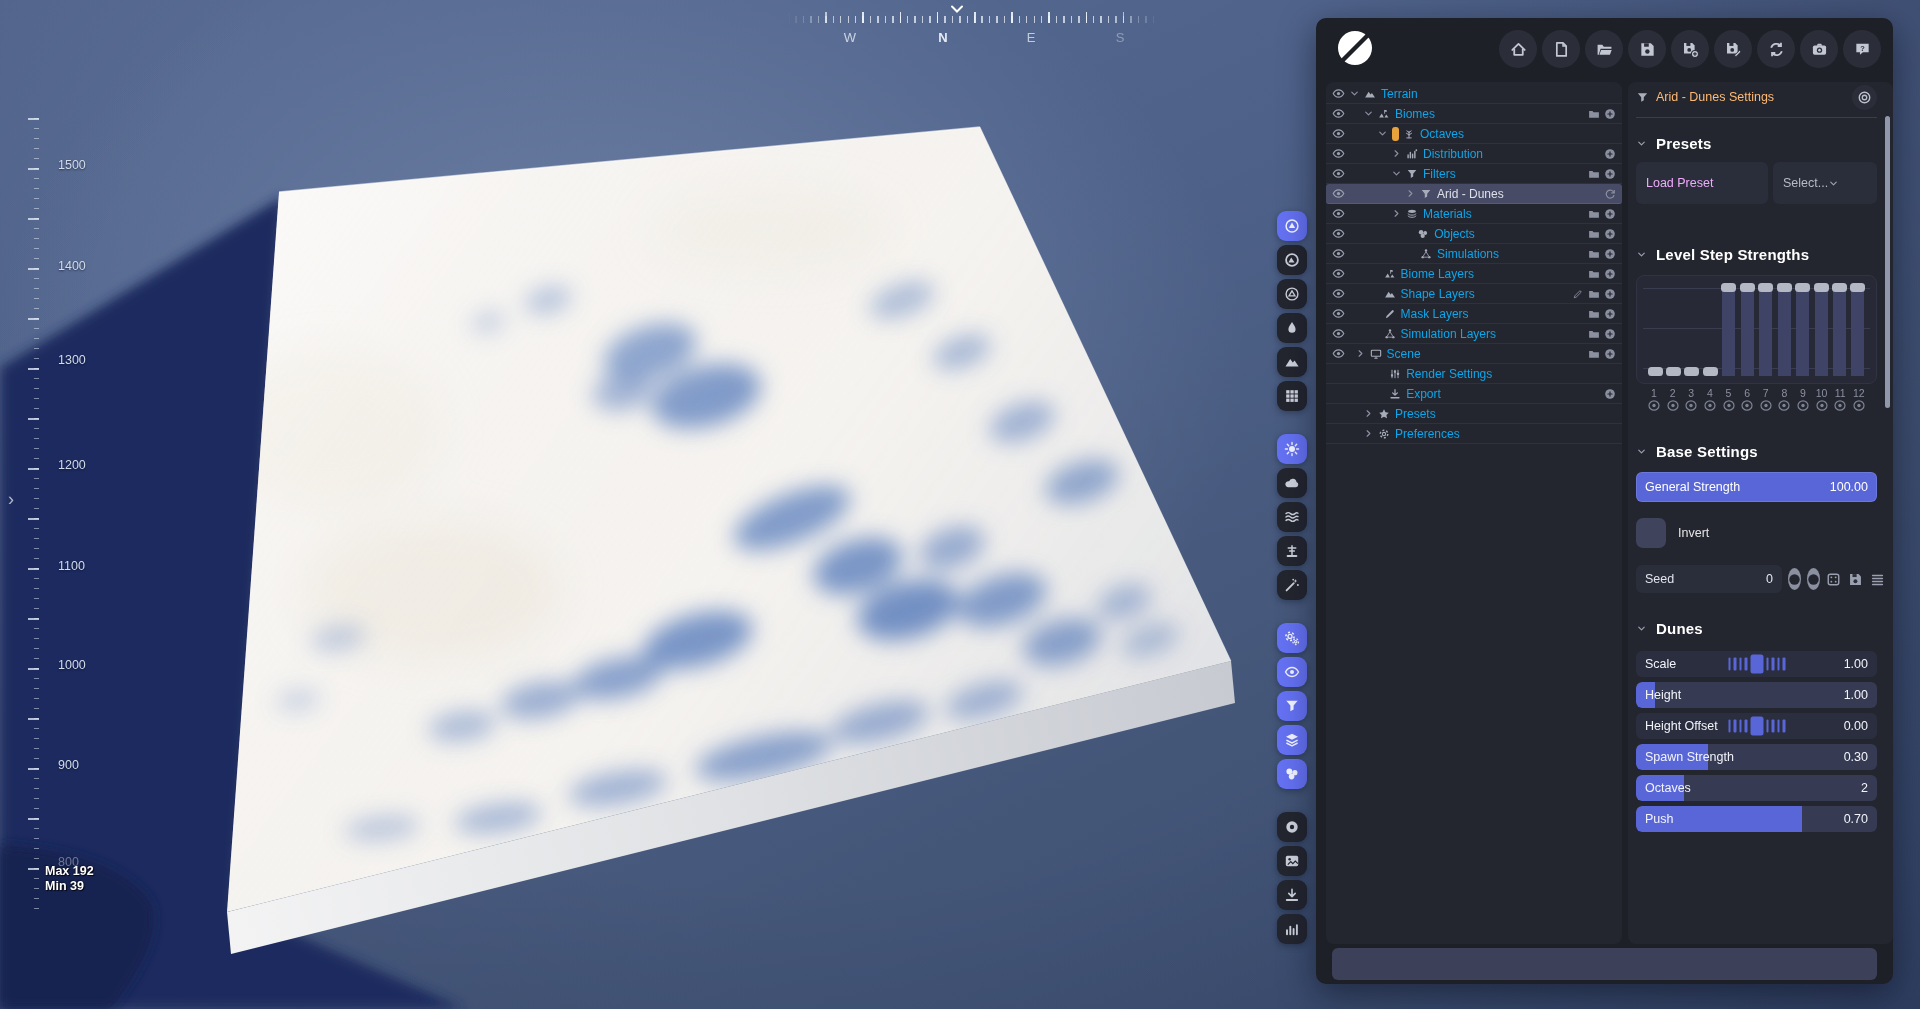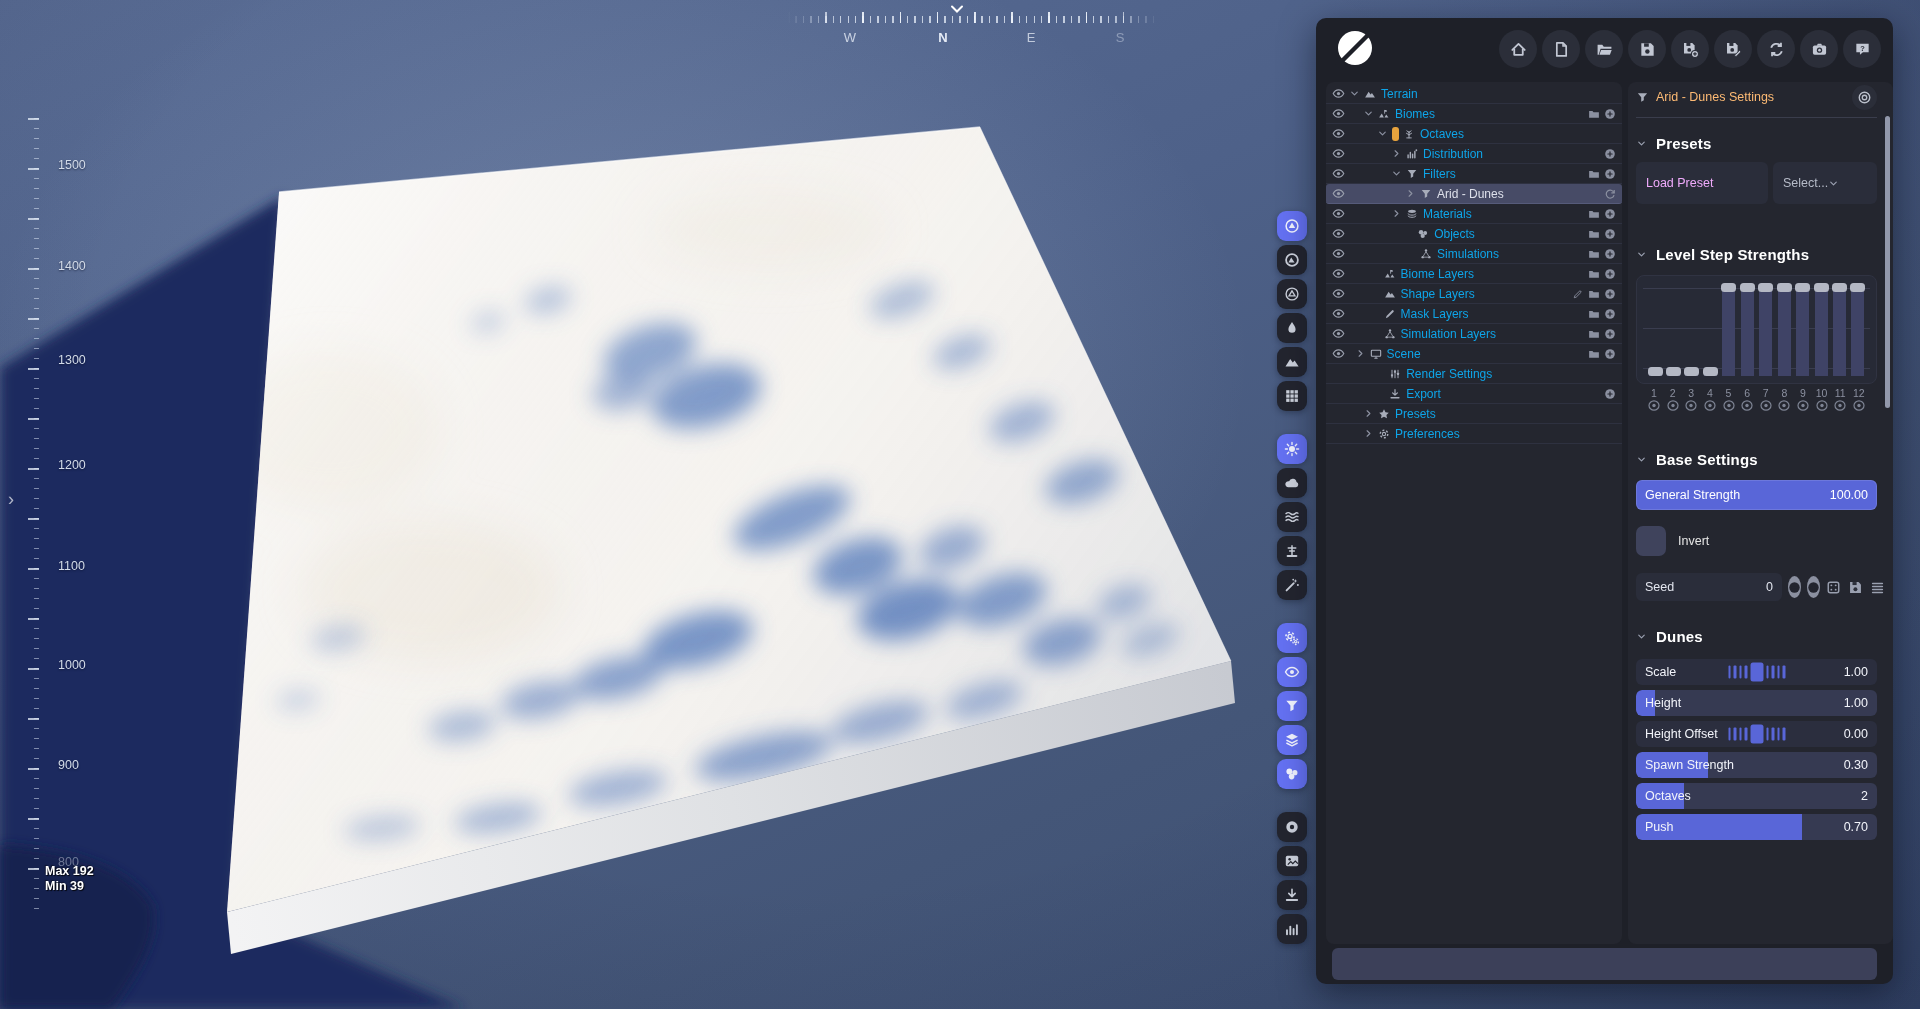--- a/index.html
+++ b/index.html
@@ -1150,21 +1150,21 @@
               <use href="#i-eyec"></use>
             </svg>
             <svg>
               <use href="#i-eyec"></use>
             </svg>
             <svg>
               <use href="#i-eyec"></use>
             </svg>
           </div>
 
-        <div class="sec-head" style="margin-top:40px;">
+        <div class="sec-head" style="margin-top:32px;">
           <svg>
               <use href="#i-cd"></use>
             </svg>
           <span class="sec-title">Base Settings</span>
         </div>
         <div class="gen-slider" style="margin-top:12px;">
           <span>General Strength</span>
           <span>100.00</span>
         </div>
         <div class="checkrow" style="margin-top:16px;">

